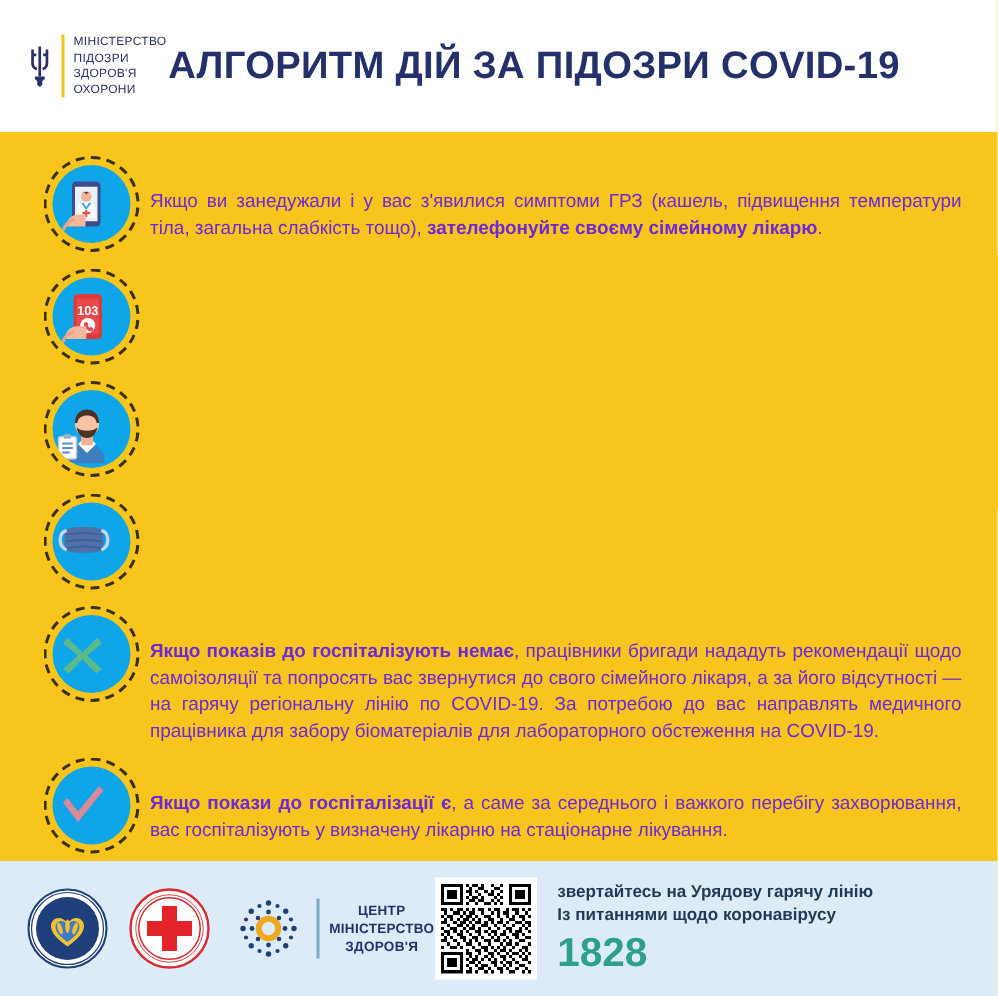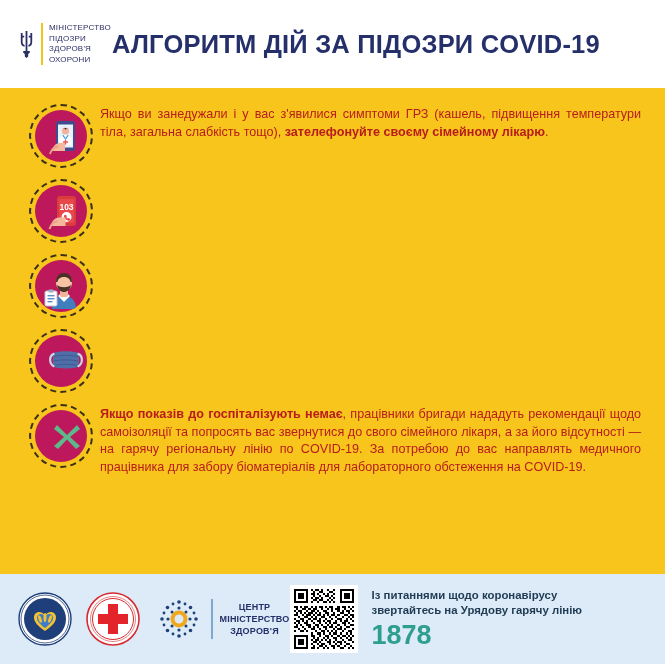--- a/index.html
+++ b/index.html
@@ -95,34 +95,35 @@
     height: 64px;
     border: 2px dashed #3a3018;
     border-radius: 50%;
     box-sizing: border-box;
   }
   .icon-disc {
     position: relative;
     width: 52px;
     height: 52px;
     border-radius: 50%;
-    background: #be185d;
+    background: #0ea5e9;
     display: flex;
     align-items: center;
-    justify-content: flex-end;
+    justify-content: flex-start;
     overflow: hidden;
   }
   .step-text {
     flex: 1;
     font-size: 12.6px;
     line-height: 17.6px;
-    color: #b91c1c;
+    color: #6d28d9;
     text-align: justify;
     padding-top: 4px;
     padding-left: 2px;
+    margin-top: 20px;
   }
   .step-text b {
     font-weight: bold;
   }
 
   
   .footer {
     height: 90px;
     background: #dcebf7;
     display: flex;
@@ -285,20 +286,31 @@
         <div class="dashed-ring"></div>
         <div class="icon-disc">
           <svg width="40" height="40" viewBox="0 0 40 40">
             <path d="M10 9 L20 19 L30 9 L33 13 L23 21 L33 30 L29 33 L20 23.5 L11 33 L7 30 L17 21 L7 13 Z" fill="#5cb98a"></path>
           </svg>
         </div>
       </div>
       <div class="step-text"><b>Якщо показів до госпіталізують немає</b>, працівники бригади нададуть рекомендації щодо самоізоляції та попросять вас звернутися до свого сімейного лікаря, а за його відсутності — на гарячу регіональну лінію по COVID-19. За потребою до вас направлять медичного працівника для забору біоматеріалів для лабораторного обстеження на COVID-19.</div>
     </div>
 
+    <div class="step">
+      <div class="step-icon-wrap">
+        <div class="dashed-ring"></div>
+        <div class="icon-disc">
+          <svg width="40" height="40" viewBox="0 0 40 40">
+            <path d="M7 18 L10 15 L17 24 L31 7 L34 10 L17 31 Z" fill="#d98a96"></path>
+          </svg>
+        </div>
+      </div>
+      <div class="step-text"><b>Якщо покази до госпіталізації є</b>, а саме за середнього і важкого перебігу захворювання,  вас госпіталізують у визначену лікарню на стаціонарне лікування.</div>
+    </div>
 
   </div>
 
   <div class="footer">
 
     <svg class="emblem" viewBox="0 0 54 54">
       <circle cx="27" cy="27" r="26" fill="#ffffff" stroke="#1f3f7a" stroke-width="1.4"></circle>
       <circle cx="27" cy="27" r="21" fill="#1f3f7a"></circle>
       <path d="M27 39 c-7-5-11-9-11-13.6 c0-3.2 2.4-5.4 5.2-5.4 c2 0 3.8 1 5.8 3.2 c2-2.2 3.8-3.2 5.8-3.2 c2.8 0 5.2 2.2 5.2 5.4 C38 30 34 34 27 39 z" fill="#f2c230"></path>
       <path d="M27 36 c-5-3.6-8-6.8-8-10 c0-2.4 1.8-4 3.8-4 c1.6 0 3 0.8 4.2 2.6 c1.2-1.8 2.6-2.6 4.2-2.6 c2 0 3.8 1.6 3.8 4 C35 29.2 32 32.4 27 36 z" fill="#3d7cc9"></path>
@@ -595,19 +607,19 @@
             <rect x="16" y="28" width="1" height="1"></rect>
           <rect x="19" y="28" width="1" height="1"></rect>
             <rect x="22" y="28" width="2" height="1"></rect>
           <rect x="26" y="28" width="1" height="1"></rect>
             <rect x="28" y="28" width="1" height="1"></rect>
         </g>
       </svg>
     </div>
 
     <div class="hotline-block">
+      <div class="hotline-text">звертайтесь на Урядову гарячу лінію</div>
       <div class="hotline-text">Із питаннями щодо коронавірусу</div>
-      <div class="hotline-text">звертайтесь на Урядову гарячу лінію</div>
-      <div class="hotline-number">1878</div>
+      <div class="hotline-number">1828</div>
     </div>
 
   </div>
 </div>
 
 </body></html>

